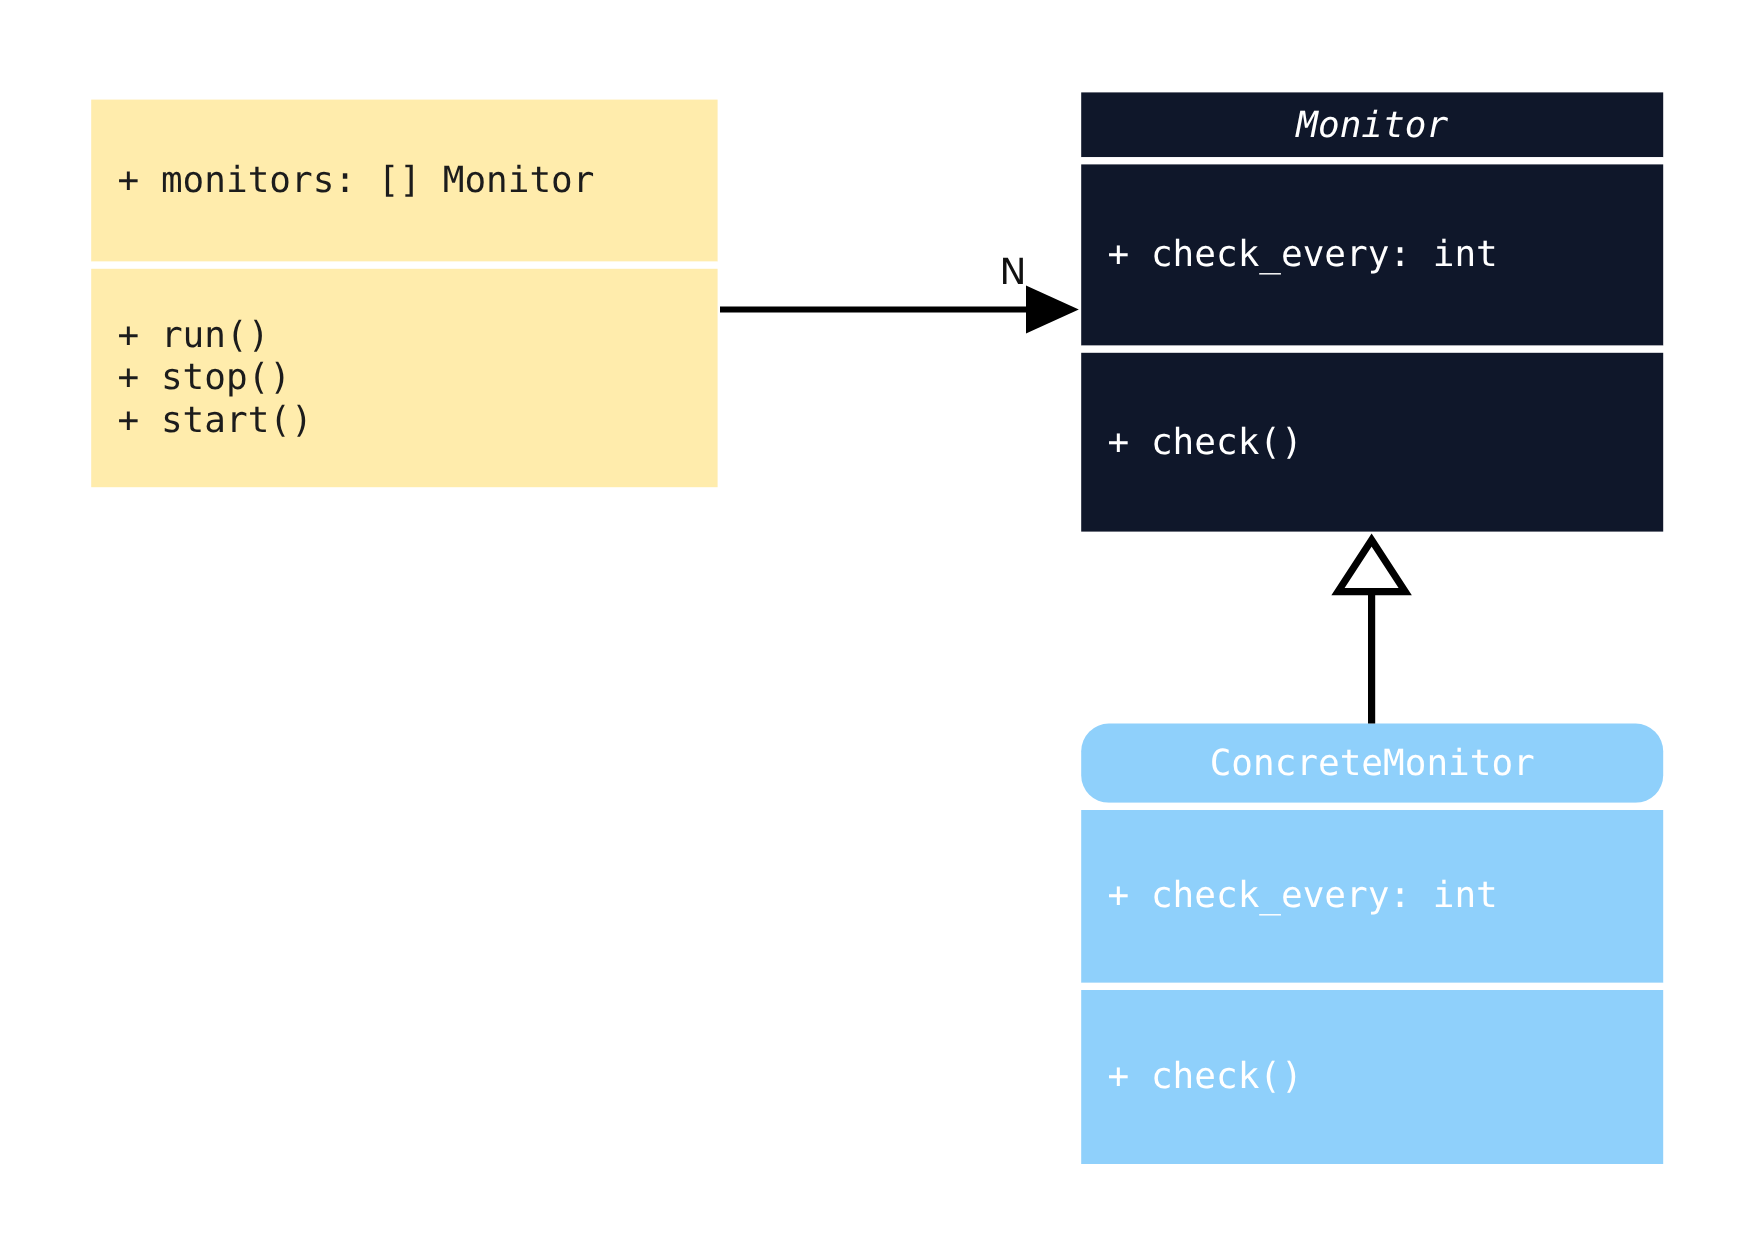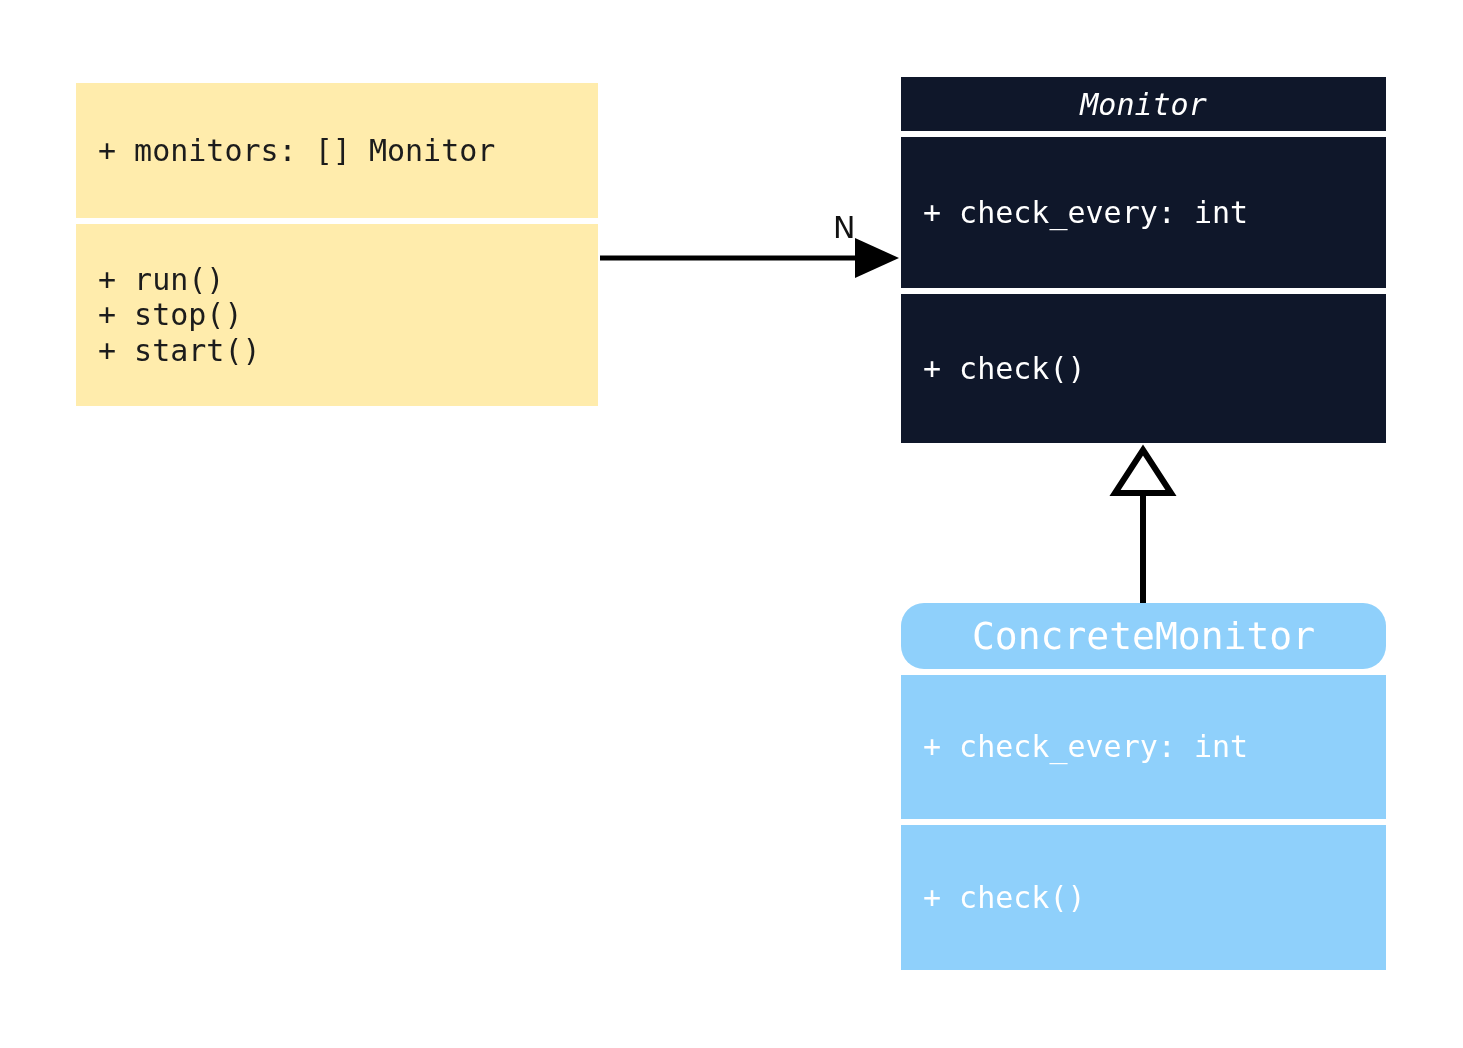--- a/index.html
+++ b/index.html
@@ -103,21 +103,21 @@
     top: 603px;
     width: 485px;
     height: 367px;
   }
   #class-concretemonitor .uml-compartment {
     background: #8fd0fb;
     color: #ffffff;
   }
   #class-concretemonitor .uml-title {
     height: 69px;
-    font-size: 38px;
+    font-size: 30px;
     border-radius: 23px;
   }
   #class-concretemonitor .sep { height: 6px; background: #ffffff; }
   #class-concretemonitor .attrs { height: 149px; font-size: 30px; }
   #class-concretemonitor .ops   { height: 151px; font-size: 30px; }
 
   
   #connectors {
     position: absolute;
     left: 0;

